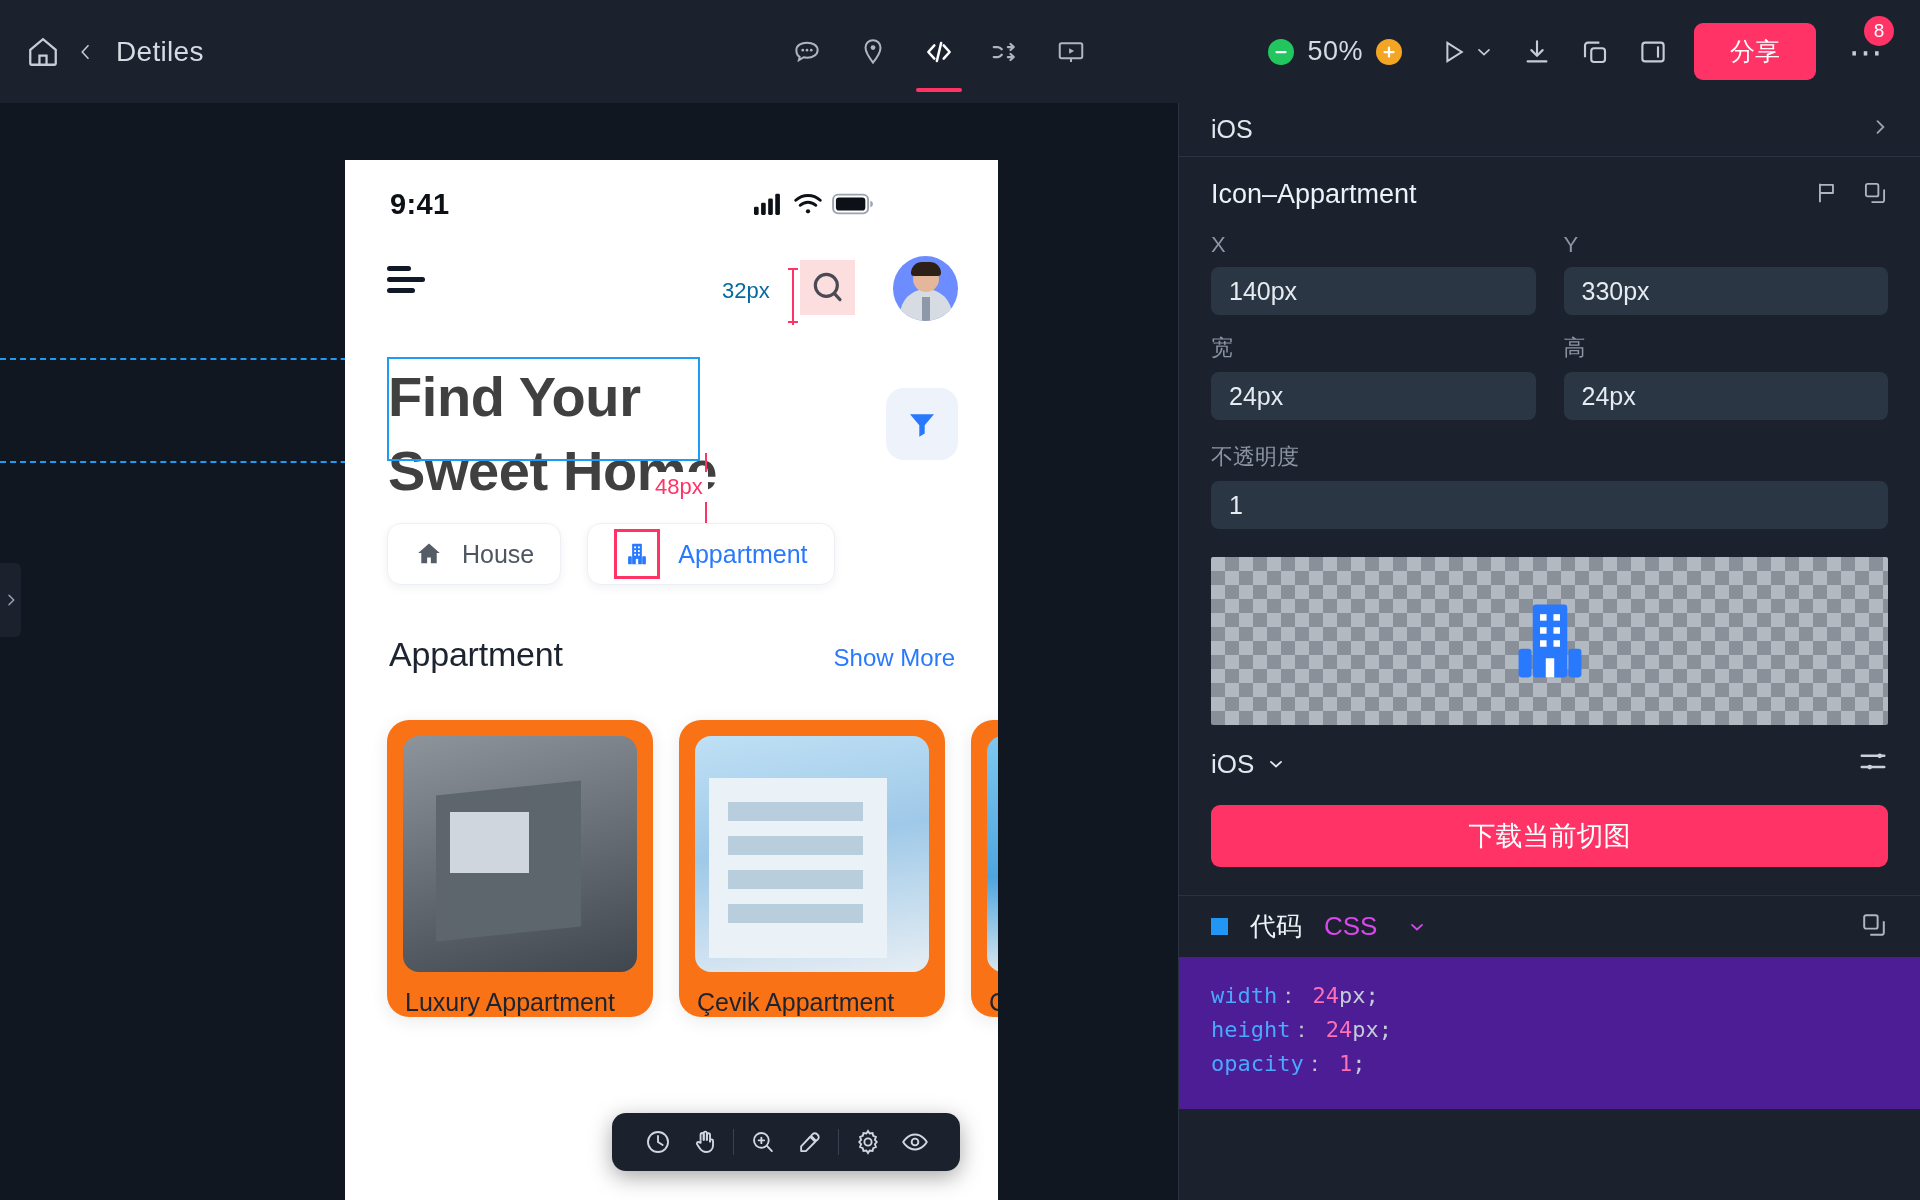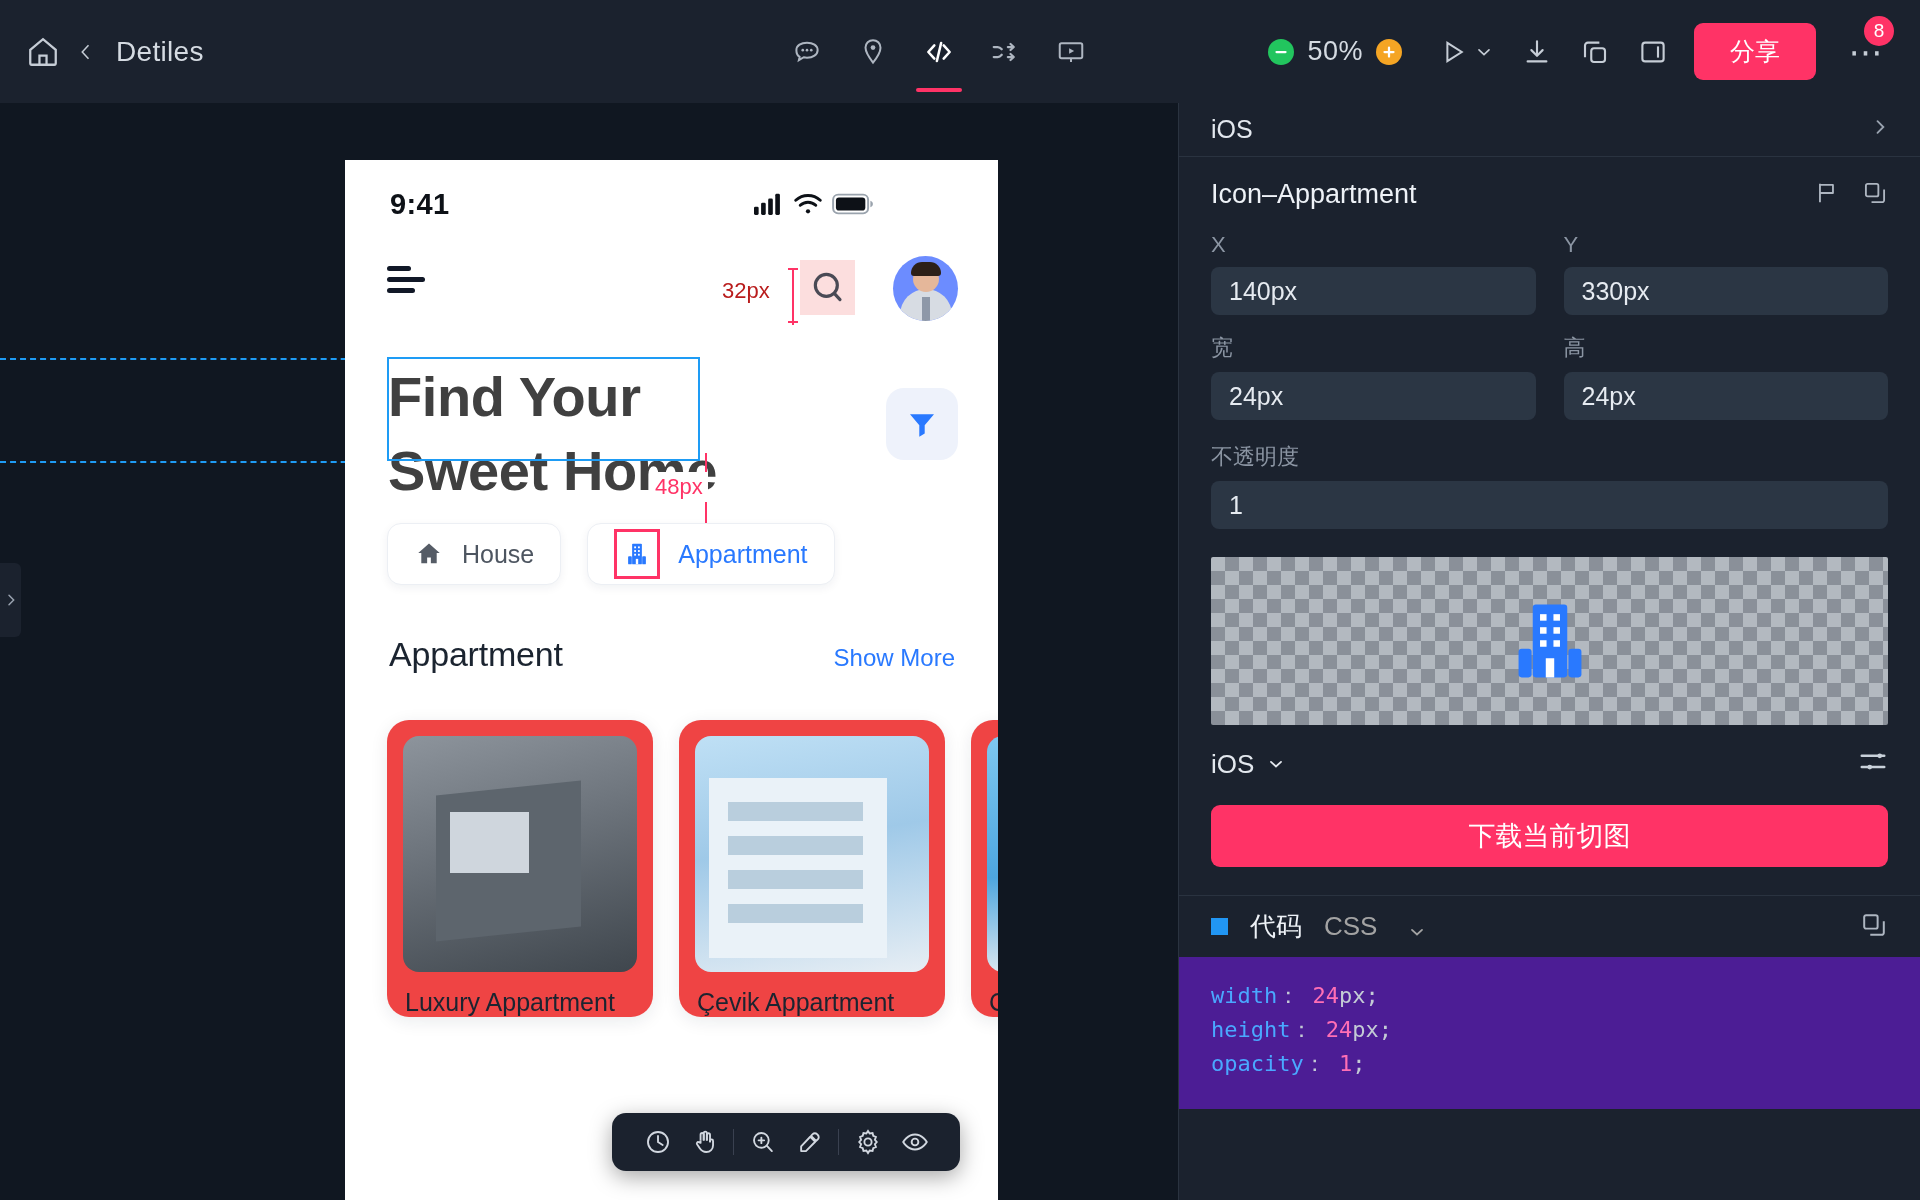--- a/index.html
+++ b/index.html
@@ -139,21 +139,21 @@
   .avatar .head { position: absolute; left: 50%; top: 10px; transform: translateX(-50%);
     width: 26px; height: 26px; border-radius: 50%; background: #e5b79a; }
   .avatar .hair { position: absolute; left: 50%; top: 6px; transform: translateX(-50%);
     width: 30px; height: 14px; border-radius: 15px 15px 4px 4px; background: #2c2018; }
   .avatar .body { position: absolute; left: 50%; bottom: 0; transform: translateX(-50%);
     width: 52px; height: 32px; border-radius: 26px 26px 0 0; background: #d7dce3; }
   .avatar .tie { position: absolute; left: 50%; bottom: 0; transform: translateX(-50%);
     width: 8px; height: 24px; background: #8e98a8; }
   .mz-left-label {
     position: absolute; left: -78px; top: 18px;
-    color: #b91c1c; font-size: 22px;
+    color: #0369a1; font-size: 22px;
   }
   .mz-left-line {
     position: absolute; left: -12px; top: 8px; width: 10px; height: 55px;
     border-top: 2px solid #ff3366; border-bottom: 2px solid #ff3366;
   }
   .mz-left-line::after { content:""; position:absolute; left:4px; top:0; width:2px; height:55px; background:#ff3366; }
 
   
   .headline {
     position: absolute; left: 43px; top: 200px;
@@ -201,21 +201,21 @@
   .sec-head {
     position: absolute; left: 44px; top: 475px;
     width: 566px; display: flex; align-items: baseline; justify-content: space-between;
   }
   .sec-title { font-size: 34px; color: #1b2430; letter-spacing: -.2px; }
   .sec-more { font-size: 24px; color: #2979ff; }
 
   
   .cards { position: absolute; left: 42px; top: 560px; display: flex; gap: 26px; }
   .card {
-    width: 266px; background: #ef4444; border-radius: 22px;
+    width: 266px; background: #f97316; border-radius: 22px;
     box-shadow: 0 4px 18px rgba(20,30,60,.09);
     padding: 16px 16px 0 16px;
   }
   .card-img { width: 234px; height: 236px; border-radius: 16px; overflow: hidden; position: relative; }
   .img-a { background: linear-gradient(165deg,#8d949c 0%,#6e757d 40%,#3f464d 100%); }
   .img-b { background: linear-gradient(170deg,#bfe0f5 0%,#9fc9e8 45%,#e7eef4 100%); }
   .img-c { background: linear-gradient(180deg,#7ec8f0 0%,#4ea6df 60%,#d9e6ef 100%); }
   .img-a::before { content:""; position:absolute; left:14%; top:22%; width:62%; height:62%;
     background: #5d656d; transform: skewY(-6deg); }
   .img-a::after { content:""; position:absolute; left:20%; top:32%; width:34%; height:26%;
@@ -296,21 +296,21 @@
     font-size: 27px; cursor: pointer; font-family: "Liberation Sans", sans-serif;
   }
 
   .code-head {
     margin-top: 28px; height: 62px; border-top: 1px solid #2a3340;
     display: flex; align-items: center; padding: 0 32px; gap: 22px;
     background: #1b222e;
   }
   .code-sq { width: 17px; height: 17px; background: #2196f3; }
   .code-label { color: #eef2f7; font-size: 26px; }
-  .code-lang { color: #a3a3a3; font-size: 26px; display: flex; align-items: flex-end; gap: 30px; }
+  .code-lang { color: #d946ef; font-size: 26px; display: flex; align-items: center; gap: 30px; }
   .code-copy { margin-left: auto; color: #aeb6c1; }
   .code-body {
     background: #4c1d95; padding: 22px 32px 28px 32px;
     font-family: "DejaVu Sans Mono", monospace; font-size: 22px; line-height: 1.55;
   }
   .c-prop { color: #4aa8ff; }
   .c-num  { color: #ff6fb5; }
   .c-unit { color: #c3cbd5; }
   .c-punc { color: #c3cbd5; }
 </style>

